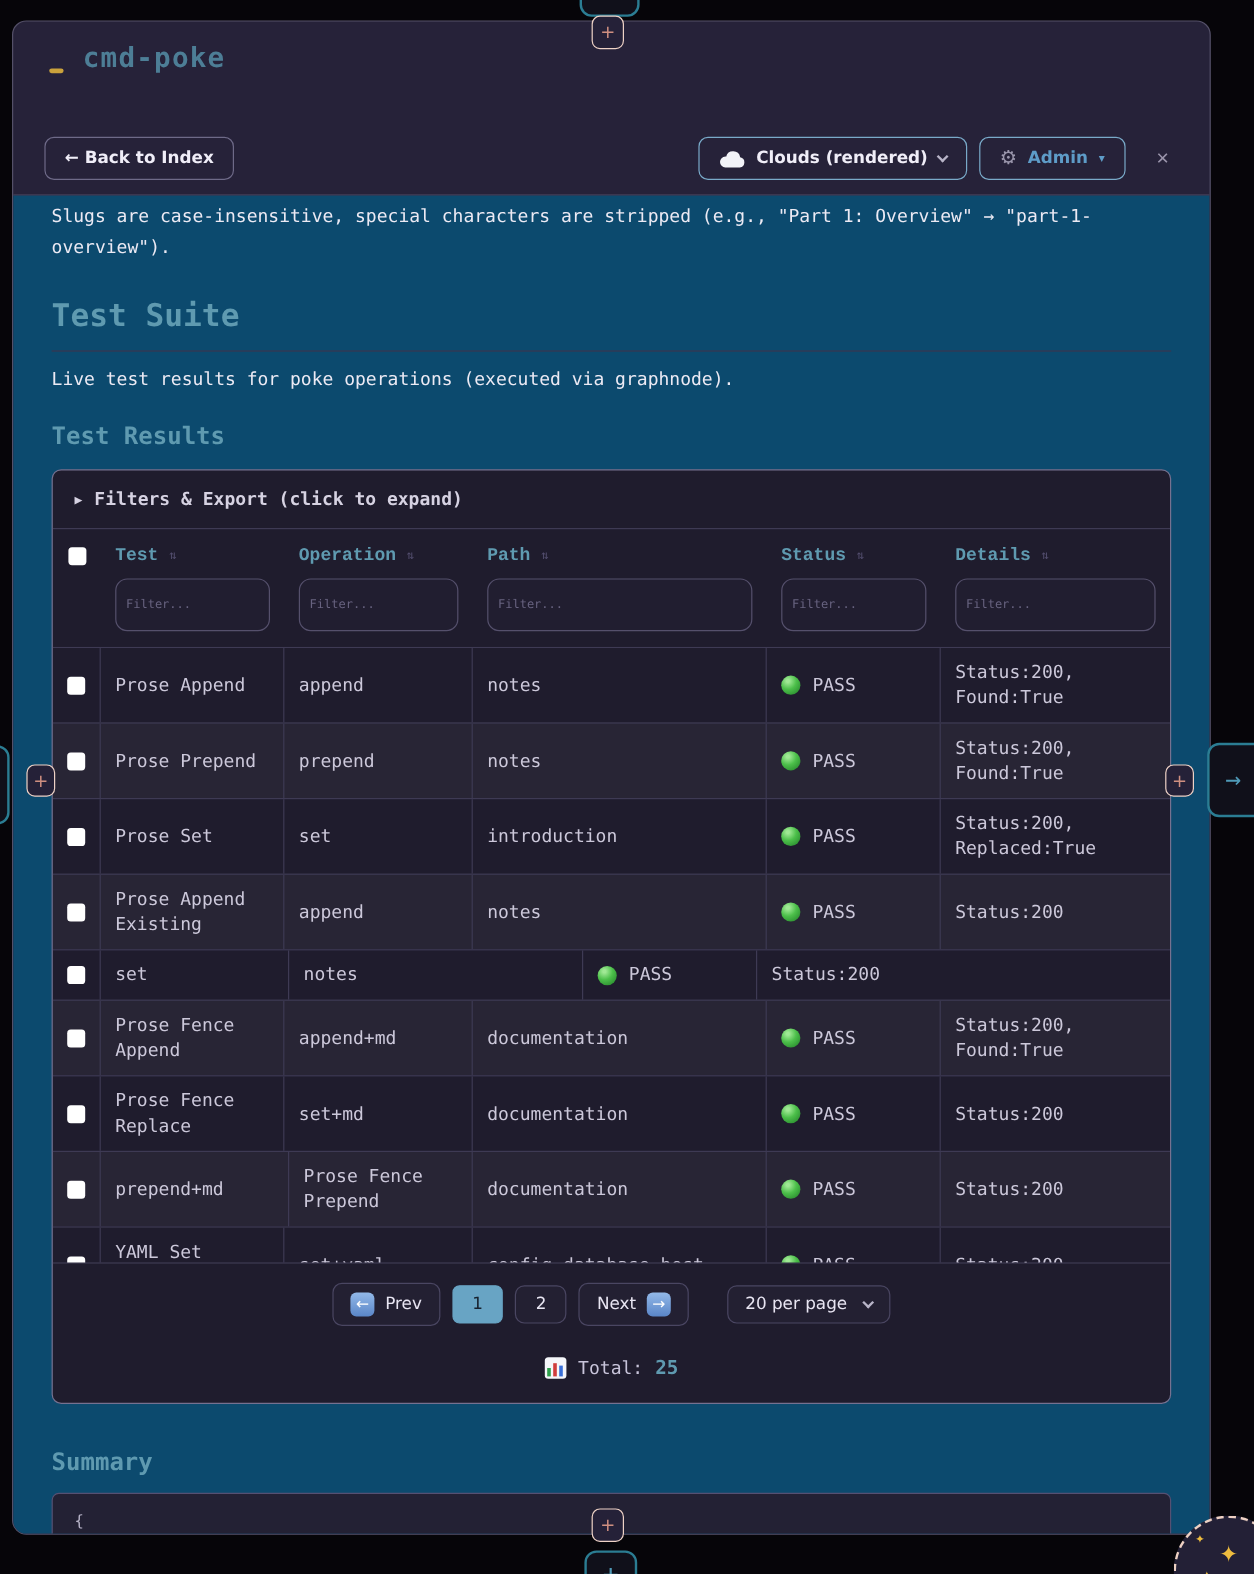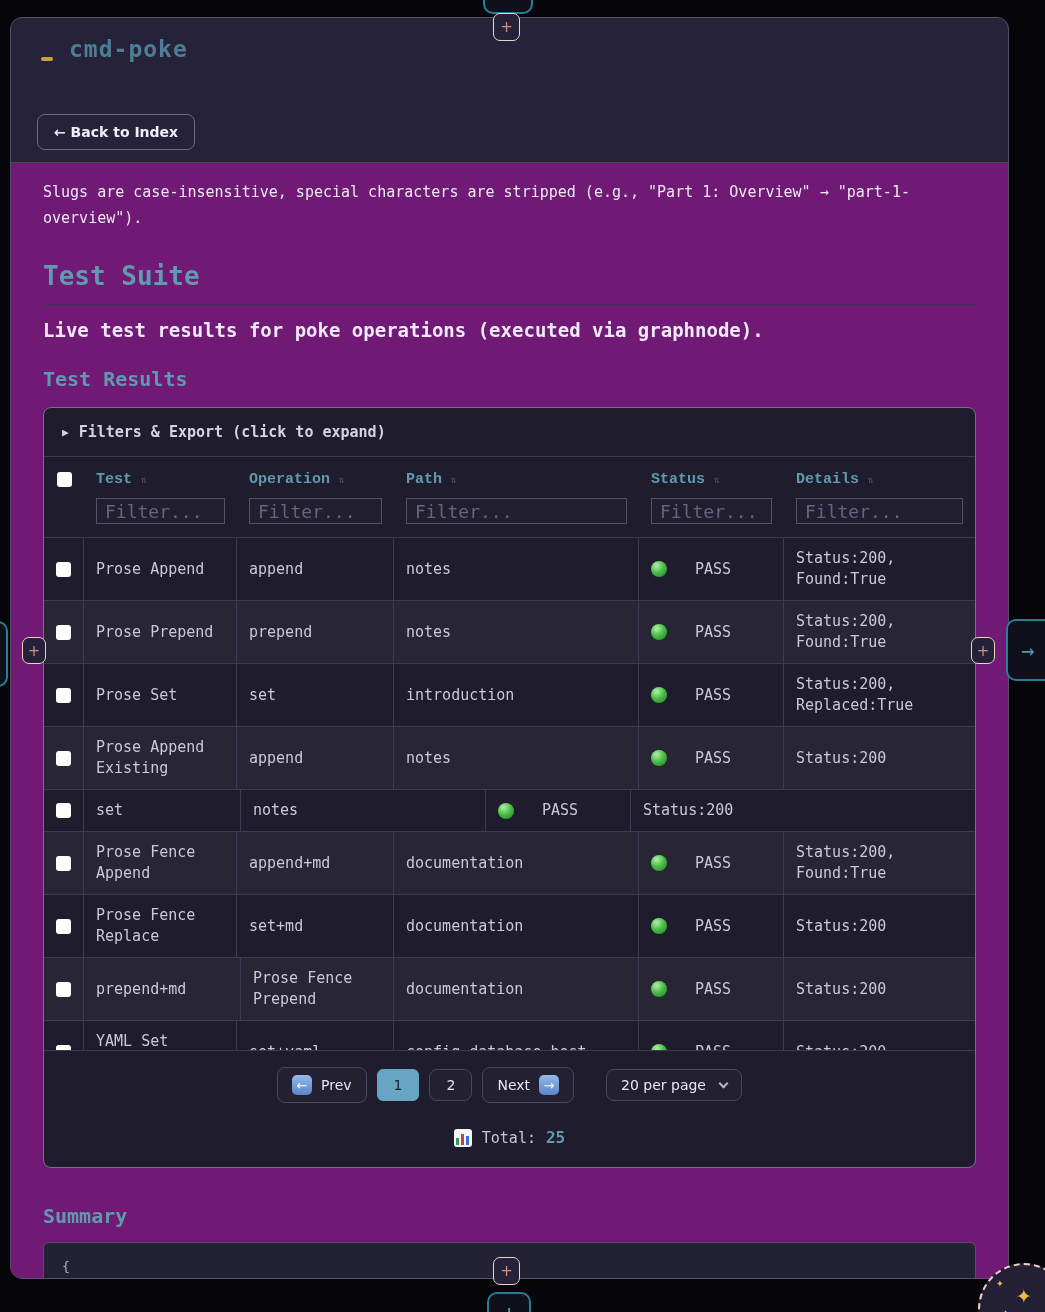--- a/index.html
+++ b/index.html
@@ -34,25 +34,25 @@
   }
   .toolbar-right { display:flex; align-items:center; gap:10px; }
   .btn.blue-border { border-color:#79aac9; }
   .admin-label { color:#5e9cc8; }
   .admin-caret { color:#5e9cc8; font-size:10px; }
   .gear { color:#9b97ad; font-size:16px; line-height:1; }
   .chev { width:7px; height:7px; border-right:2px solid #b8b4c8; border-bottom:2px solid #b8b4c8; transform:rotate(45deg); margin-top:-4px; }
   .close-x { font-size:17px; color:#9a94ab; font-weight:bold; padding:4px 8px; margin-left:8px; cursor:pointer; }
 
   
-  .content { height:1117px; background:#701a75; padding:16px 32px 0; }
+  .content { height:1117px; background:#0c4a6e; padding:4px 32px 0; }
   .intro { font-size:15px; line-height:26px; color:#eceaf4; }
   h1.suite { margin-top:30px; font-size:26px; font-weight:bold; color:#5f9ab0; }
   .rule { border:none; border-top:1px solid #3a3650; margin-top:13px; }
-  .desc { margin-top:14px; font-size:19px; color:#eceaf4;font-weight:bold; }
+  .desc { margin-top:14px; font-size:15px; color:#eceaf4; }
   h2.teal { margin-top:26px; font-size:20px; font-weight:bold; color:#5f9ab0; }
 
   
   .panel { margin-top:16px; border:1px solid #767190; border-radius:8px; background:#1f1c2d; overflow:hidden; }
   .filters-bar { padding:15px 18px; font-size:15px; font-weight:bold; color:#d6d2e2; border-bottom:1px solid #3e3a54; display:flex; align-items:center; gap:10px; cursor:pointer; }
   .tri { font-size:11px; color:#d6d2e2; }
 
   .cols { display:flex; }
   .c0{width:40px; flex:none; display:flex; justify-content:center;}
   .c1{width:153px; flex:none;}
@@ -62,32 +62,32 @@
   .c5{flex:1;}
 
   .thead-row { padding:14px 0 8px; align-items:center; }
   .th { font-size:15px; font-weight:bold; color:#5f9ab0; padding:0 12px; display:flex; align-items:center; gap:9px; cursor:pointer;font-family:Liberation Mono, monospace; }
   .sort { font-size:10px; color:#534e6e; font-weight:normal; }
   .cbx { width:15px; height:15px; background:#ffffff; border-radius:3px; cursor:pointer; }
 
   .filter-row { padding:2px 0 13px; }
   .filter-cell { padding:0 12px; }
   .filter-cell input {
-    width:100%; height:26px; background:#211e30; border:1px solid #55506c; border-radius:0;
-    color:#c8c4d8; font-family:"DejaVu Sans Mono",monospace; font-size:18px; padding:2px 8px; outline:none;
+    width:100%; height:44px; background:#211e30; border:1px solid #55506c; border-radius:10px;
+    color:#c8c4d8; font-family:"DejaVu Sans Mono",monospace; font-size:10px; padding:2px 8px; outline:none;
   }
   .filter-cell input::placeholder { color:#686380; }
 
   .tbody { height:513px; overflow:hidden; }
   .trow { border-top:1px solid #3e3a54; align-items:center; }
   .trow:nth-child(even) { background:#282535; }
   .cell { padding:10px 12px; font-size:15px; line-height:21px; color:#ccc8da; border-right:1px solid #3e3a54; align-self:stretch; display:flex; align-items:center; }
   .cell:last-child { border-right:none; }
   .cell.c0 { justify-content:center; }
-  .status-wrap { display:flex; align-items:center; gap:28px; }
+  .status-wrap { display:flex; align-items:center; gap:10px; }
   .dot { width:16px; height:16px; border-radius:50%; flex:none;
     background:radial-gradient(circle at 35% 28%, #9fe894 8%, #4cbf4a 45%, #2f9433 80%, #257328 100%); }
 
   .pager { border-top:1px solid #3e3a54; padding:16px 0 17px; display:flex; align-items:center; justify-content:center; gap:10px; }
   .pbtn { display:inline-flex; align-items:center; gap:9px; background:#232032; border:1px solid #4a4662; border-radius:8px; padding:7px 14px; font-size:14px; color:#e8e5f2; cursor:pointer; font-family:"DejaVu Sans","Liberation Sans",sans-serif; }
   .ico-arrow { width:20px; height:20px; border-radius:5px; background:linear-gradient(180deg,#93b9e8,#5a86c8); color:#fff; font-size:13px; display:flex; align-items:center; justify-content:center; }
   .pnum { padding:7px 16px; }
   .pnum.active { background:#68a4c4; border-color:#68a4c4; color:#17212e; border-radius:6px; }
   .per-page { margin-left:22px; gap:14px; }
 
@@ -127,20 +127,35 @@
 
 <div class="window">
 
   <div class="app-header">
     <div class="title-row">
       <span class="crystal"><span class="orb"></span><span class="base"></span></span>
       <span class="app-title">cmd-poke</span>
     </div>
     <div class="toolbar">
       <button class="btn sans">← Back to Index</button>
+      <div class="toolbar-right">
+        <button class="btn blue-border sans">
+          <svg width="22" height="15" viewBox="0 0 22 15">
+              <path d="M5.5 14.5a4.5 4.5 0 0 1 0-9c.2 0 .4 0 .6.1A6 6 0 0 1 17.8 6a4.3 4.3 0 0 1-.3 8.5z" fill="#f2f3f8"></path>
+            </svg>
+          <span>Clouds (rendered)</span>
+          <span class="chev"></span>
+        </button>
+        <button class="btn blue-border sans">
+          <span class="gear">⚙</span>
+          <span class="admin-label">Admin</span>
+          <span class="admin-caret">▾</span>
+        </button>
+        <span class="close-x">✕</span>
+      </div>
     </div>
   </div>
 
   <div class="content">
     <p class="intro">Slugs are case-insensitive, special characters are stripped (e.g., "Part 1: Overview" → "part-1-overview").</p>
 
     <h1 class="suite">Test Suite</h1>
     <hr class="rule">
     <p class="desc">Live test results for poke operations (executed via graphnode).</p>
 

